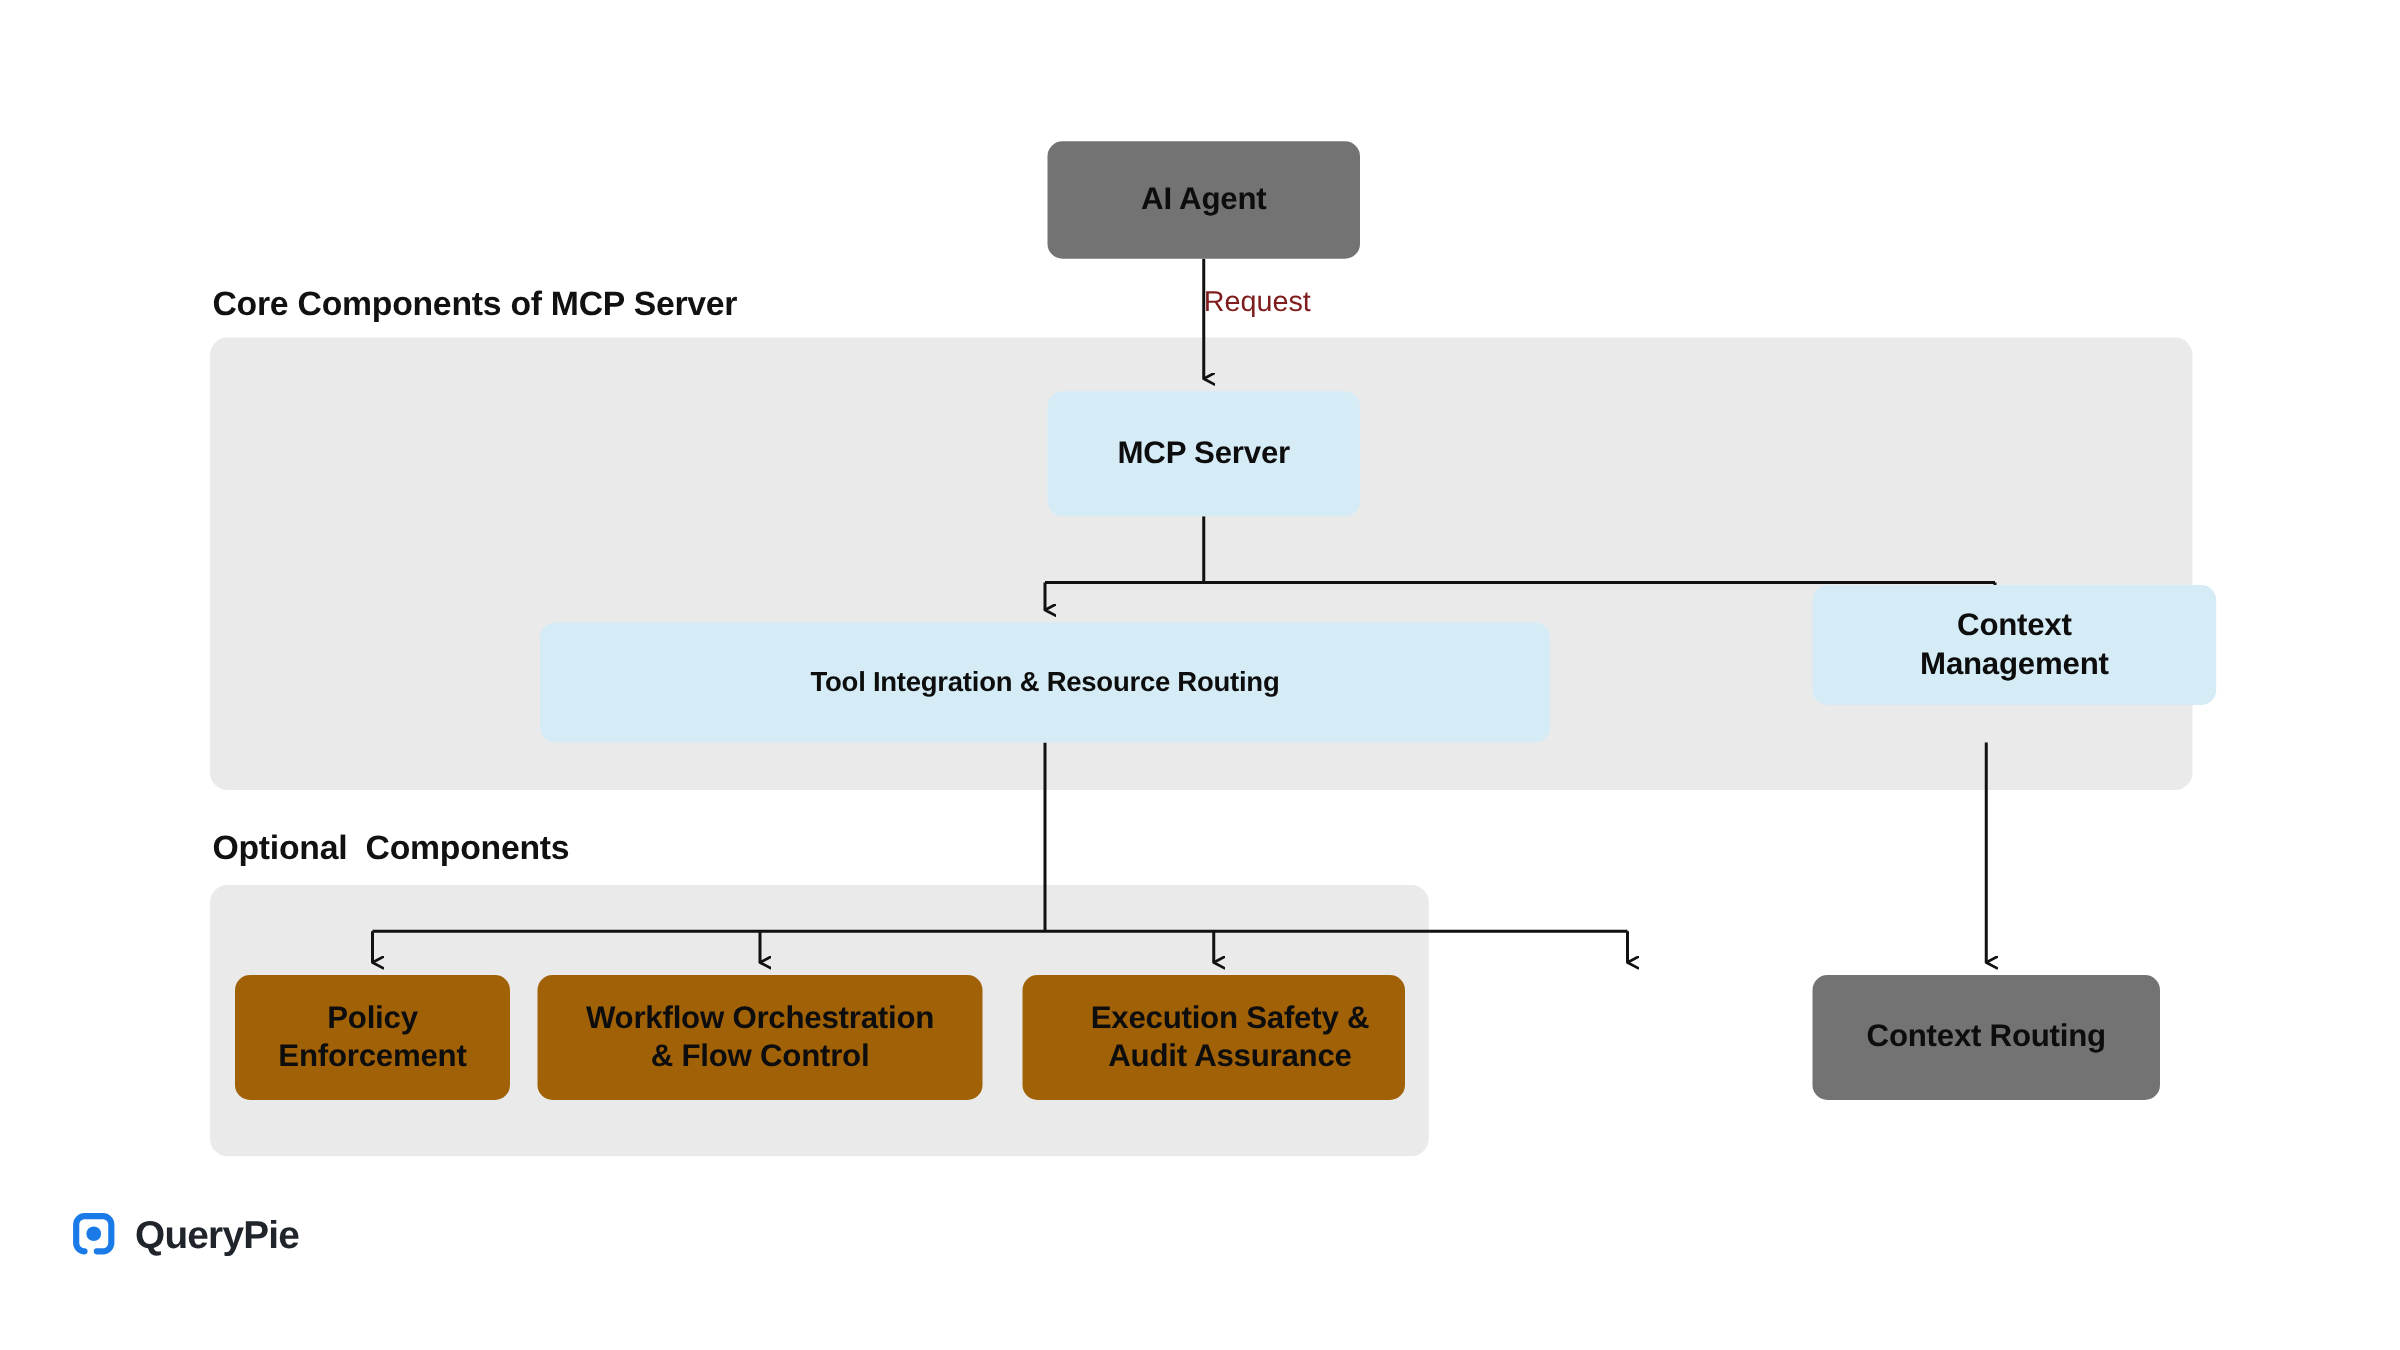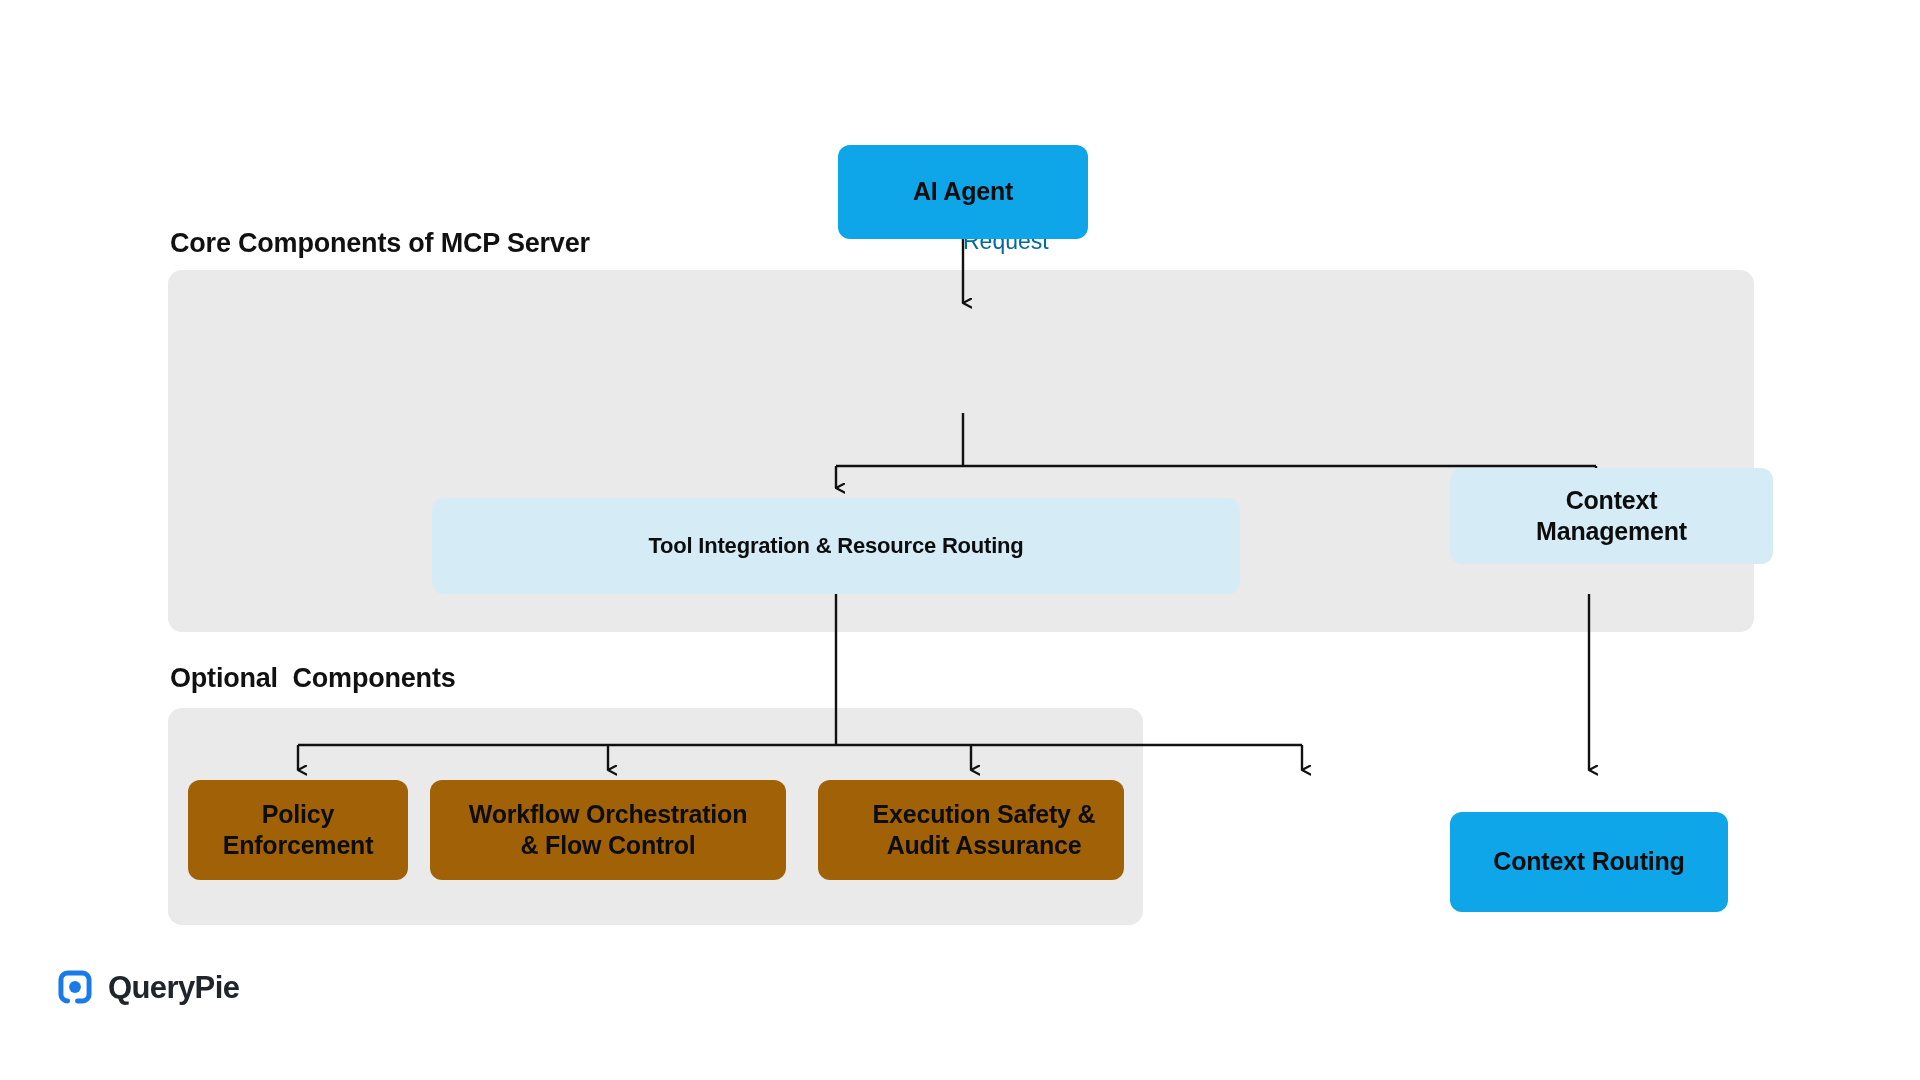--- a/index.html
+++ b/index.html
@@ -56,41 +56,41 @@
     text-align: center;
     border-radius: 12px;
     font-size: 25px;
     font-weight: bold;
     color: #0d0d0d;
     line-height: 1.25;
     letter-spacing: -0.2px;
     box-sizing: border-box;
     padding: 4px 10px;
   }
-  .node.gray  { background: #0ea5e9; margin-top: 32px; }
+  .node.gray  { background: #737373; }
   .node.blue  { background: #d5ecf7; }
   .node.peach { background: #a16207; }
 
   #node-ai-agent            { left: 838px;  top: 113px; width: 250px; height: 94px; }
   #node-mcp-server          { left: 838px;  top: 313px; width: 250px; height: 100px; }
   #node-tool-integration    { left: 432px;  top: 498px; width: 808px; height: 96px; font-size: 22px; }
   #node-context-management  { left: 1450px; top: 468px; width: 323px; height: 96px; }
 
   #node-policy-enforcement  { left: 188px;  top: 780px; width: 220px; height: 100px; }
   #node-workflow            { left: 430px;  top: 780px; width: 356px; height: 100px; }
   #node-execution-safety    { left: 818px;  top: 780px; width: 306px; height: 100px; padding-left: 36px; }
   #node-external-resources  { left: 1178px; top: 780px; width: 248px; height: 100px; }
   #node-context-storage     { left: 1450px; top: 780px; width: 278px; height: 100px; }
 
   
   .edge-label {
     position: absolute;
     font-size: 23px;
     font-weight: normal;
-    color: #0369a1;
+    color: #7f1d1d;
     white-space: nowrap;
   }
   #label-request { left: 963px; top: 228px; }
 
   
   #brand {
     position: absolute;
     left: 56px;
     top: 968px;
     display: flex;
@@ -144,20 +144,21 @@
       <path d="M1302,745 L1302,770" marker-end="url(#arrowhead)"></path>
 
       <path d="M1589,594 L1589,770" marker-end="url(#arrowhead)"></path>
     </g>
   </svg>
 
   <div class="edge-label" id="label-request">Request</div>
 
   <div class="node gray" id="node-ai-agent">AI Agent</div>
 
+  <div class="node blue" id="node-mcp-server">MCP Server</div>
 
   <div class="node blue" id="node-tool-integration">Tool Integration &amp; Resource Routing</div>
 
   <div class="node blue" id="node-context-management">Context<br>Management</div>
 
   <div class="node peach" id="node-policy-enforcement">Policy<br>Enforcement</div>
 
   <div class="node peach" id="node-workflow">Workflow Orchestration<br>&amp; Flow Control</div>
 
   <div class="node peach" id="node-execution-safety">Execution Safety &amp;<br>Audit Assurance</div>

